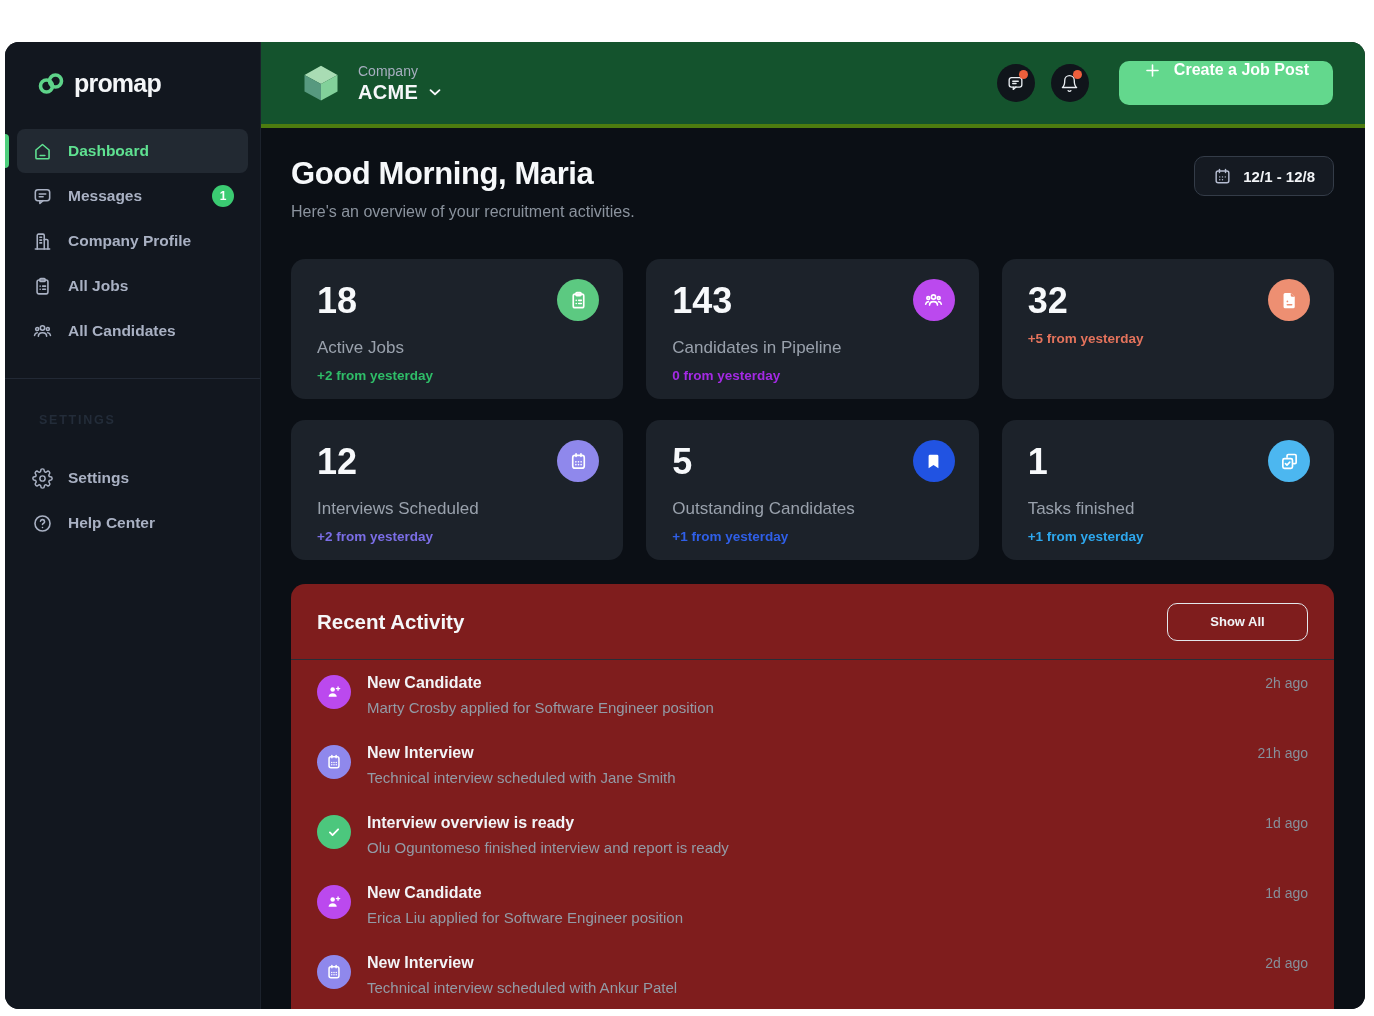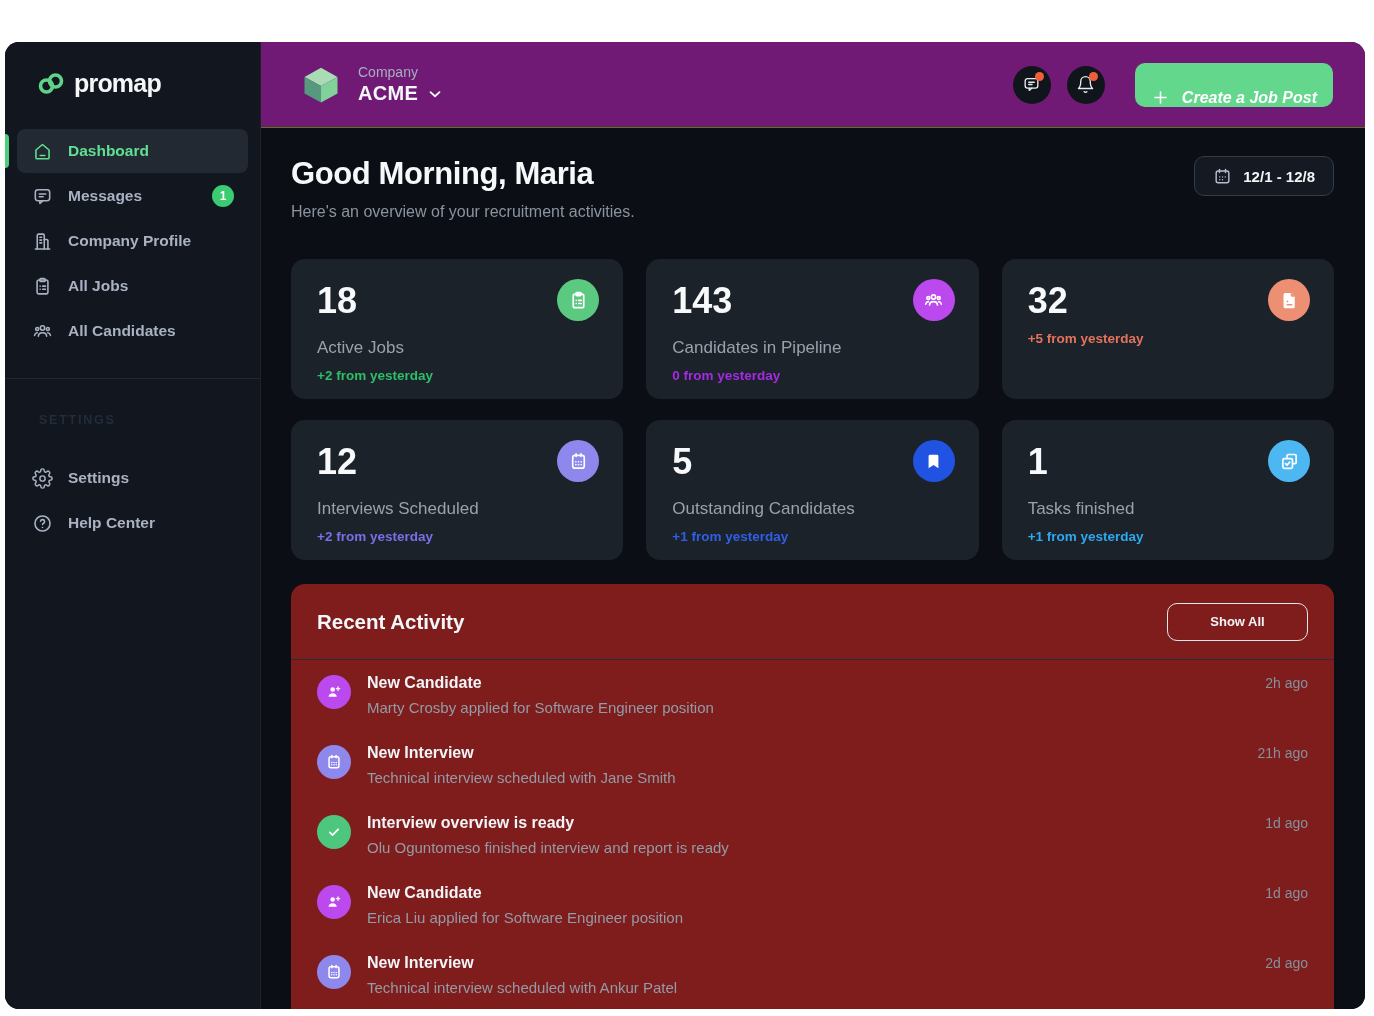--- a/index.html
+++ b/index.html
@@ -25,34 +25,34 @@
     color:#fff; font-size:12px; font-weight:700; display:flex; align-items:center; justify-content:center; }
   .side-divider { border-top:1px solid #222935; margin:24px 0 0 0; }
   .section-label { margin:34px 0 0 34px; font-size:12.5px; font-weight:700;
     letter-spacing:0.14em; color:#232c39; text-transform:uppercase; }
   .footer-nav { list-style:none; margin-top:28px; }
 
   
   .rightcol { flex:1; display:flex; flex-direction:column; min-width:0; }
 
   
-  .topbar { height:86px; flex-shrink:0; background:#701a75; border-bottom:1px solid #4d7c0f;
+  .topbar { height:86px; flex-shrink:0; background:#14532d; border-bottom:4px solid #4d7c0f;
     display:flex; align-items:center; padding:0 32px 0 38px; }
   .company { display:flex; align-items:center; gap:15px; cursor:pointer; }
   .company-label { color:#a7aec0; font-size:14px; font-weight:500; }
   .company-name-row { display:flex; align-items:center; gap:8px; margin-top:2px; }
   .company-name { color:#f5f7f9; font-size:20px; font-weight:700; letter-spacing:0.3px; }
   .top-actions { margin-left:auto; display:flex; align-items:center; gap:16px; }
   .icon-btn { width:38px; height:38px; border-radius:50%; background:#10151b; border:none;
     display:flex; align-items:center; justify-content:center; position:relative; cursor:pointer; color:#e8ecf1; }
   .notif-dot { position:absolute; top:6px; right:7px; width:9px; height:9px; border-radius:50%;
     background:#ef5f3c; }
-  .create-btn { margin-left:14px; height:44px; padding:0 16px; border:none; border-radius:10px;
+  .create-btn { margin-left:14px; height:44px; padding:0 24px; border:none; border-radius:10px;
     background:#63d88d; color:#ffffff; font-size:16px; font-weight:600; display:flex;
-    align-items:flex-end; gap:12px; cursor:pointer; font-family:inherit;font-style:italic; }
+    align-items:flex-start; gap:12px; cursor:pointer; font-family:inherit; }
 
   
   .main { flex:1; background:#0b0f15; padding:28px 31px 0 30px; overflow:hidden; }
   .greeting-row { display:flex; justify-content:space-between; align-items:flex-start; }
   .greeting { color:#f6f8fa; font-size:31px; font-weight:700; letter-spacing:-0.4px; }
   .greeting-sub { margin-top:11px; color:#8b939e; font-size:16px; }
   .date-chip { display:flex; align-items:center; gap:11px; height:40px; padding:0 18px;
     background:#151a22; border:1px solid #343c48; border-radius:10px; color:#f2f4f7;
     font-size:15px; font-weight:700; cursor:pointer; }
   .date-chip .cicon { color:#b6bdd2; display:flex; }

